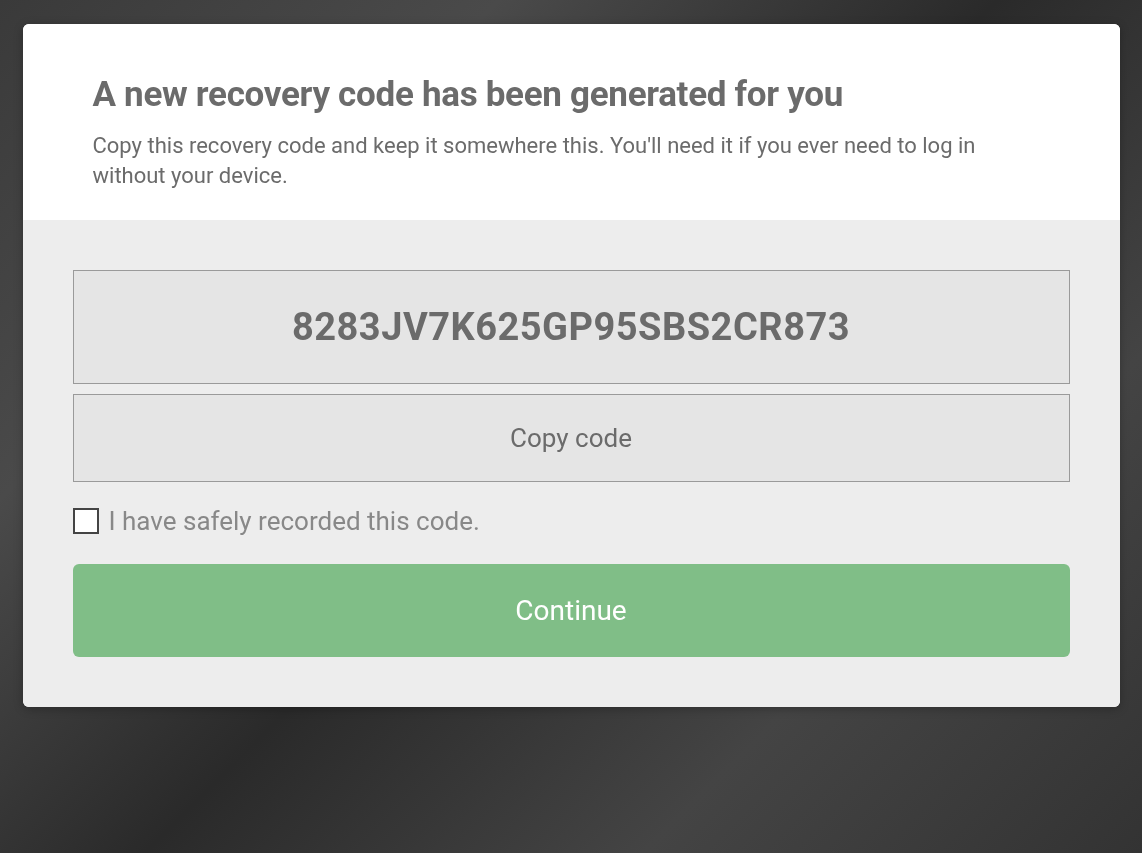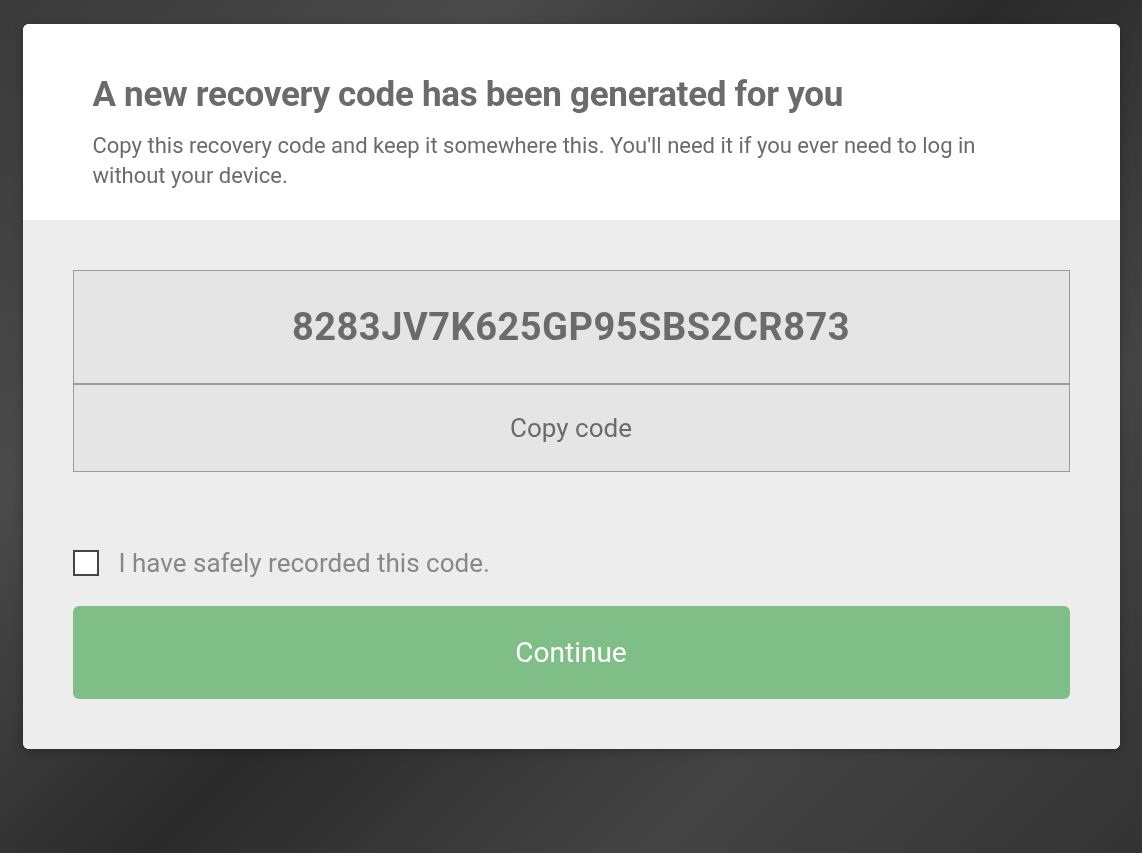--- a/index.html
+++ b/index.html
@@ -53,28 +53,29 @@
       letter-spacing: 0.5px;
     }
     .copy-btn {
       width: 100%;
       background: #e5e5e5;
       border: 1px solid #9a9a9a;
       text-align: center;
       padding: 28px 10px;
       font-size: 26px;
       color: #6b6b6b;
+      margin-top: 10px;
       cursor: pointer;
       font-family: inherit;
     }
     .check-row {
       display: flex;
       align-items: center;
-      gap: 20px;
-      margin-top: 76px;
+      gap: 10px;
+      margin-top: 24px;
     }
     .checkbox {
       width: 26px;
       height: 26px;
       border: 2px solid #444;
       background: #fff;
       cursor: pointer;
       flex-shrink: 0;
     }
     .check-label {

